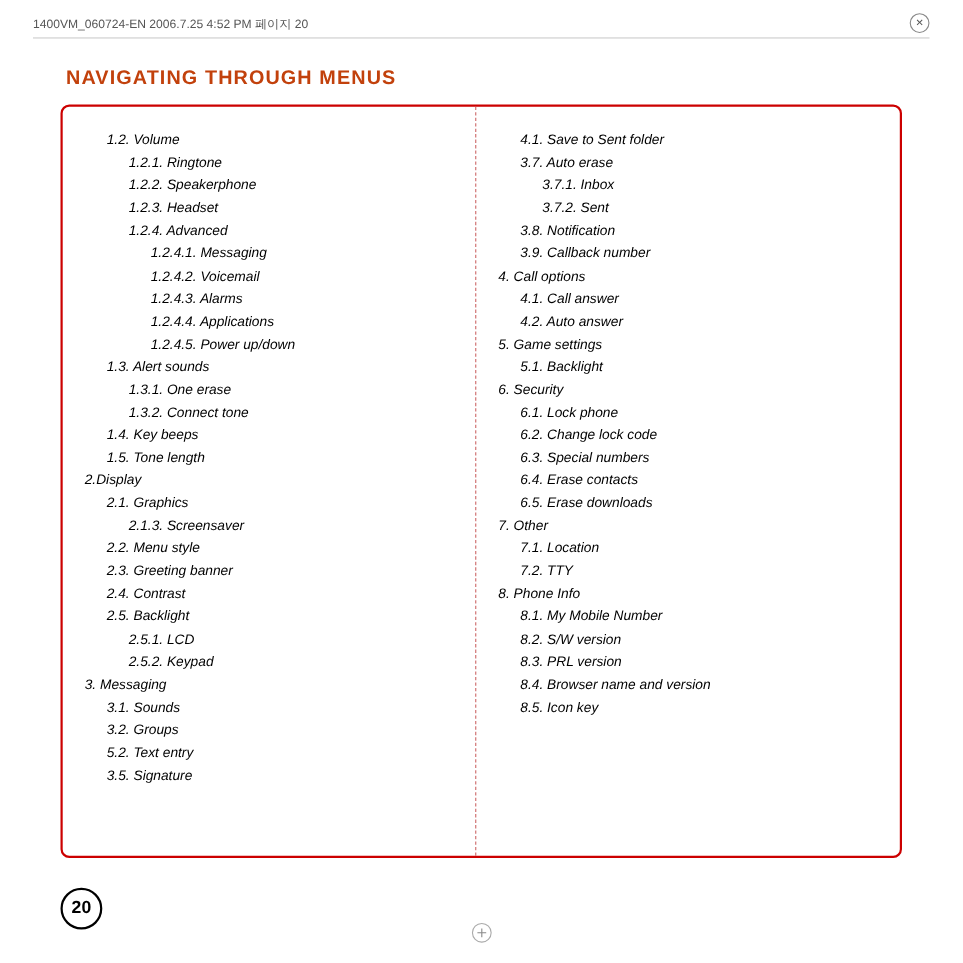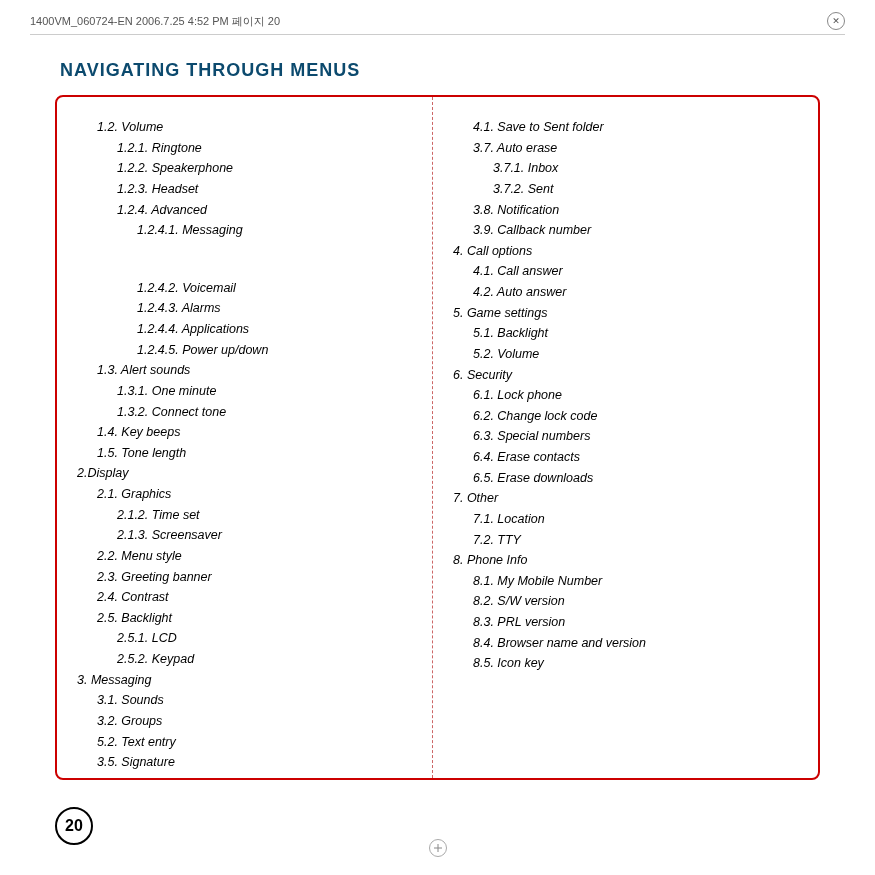--- a/index.html
+++ b/index.html
@@ -63,21 +63,21 @@
     
     .page-title-area {
       position: absolute;
       top: 60px;
       left: 60px;
     }
 
     .page-title {
       font-size: 18px;
       font-weight: bold;
-      color: #0c4a6e;
+      color: #c2410c;
       letter-spacing: 1px;
     }
 
     
     .main-box {
       position: absolute;
       top: 95px;
       left: 55px;
       right: 55px;
       bottom: 95px;
@@ -220,32 +220,31 @@
 
   <div class="main-box">
 
     <div class="left-col" id="left-col-content">
     <div class="menu-item" style="padding-left: 20px;">1.2. Volume</div>
         <div class="menu-item" style="padding-left: 40px;">1.2.1. Ringtone</div>
         <div class="menu-item" style="padding-left: 40px;">1.2.2. Speakerphone</div>
         <div class="menu-item" style="padding-left: 40px;">1.2.3. Headset</div>
         <div class="menu-item" style="padding-left: 40px;">1.2.4. Advanced</div>
         <div class="menu-item" style="padding-left: 60px;">1.2.4.1. Messaging</div>
-        <div class="menu-item" style="padding-left: 60px; margin-top: 37px;">1.2.4.2. Voicemail</div>
+        <div class="menu-item" style="padding-left: 60px;">1.2.4.2. Voicemail</div>
         <div class="menu-item" style="padding-left: 60px;">1.2.4.3. Alarms</div>
         <div class="menu-item" style="padding-left: 60px;">1.2.4.4. Applications</div>
         <div class="menu-item" style="padding-left: 60px;">1.2.4.5. Power up/down</div>
         <div class="menu-item" style="padding-left: 20px;">1.3. Alert sounds</div>
-        <div class="menu-item" style="padding-left: 40px;">1.3.1. One minute</div>
+        <div class="menu-item" style="padding-left: 40px;">1.3.1. One erase</div>
         <div class="menu-item" style="padding-left: 40px;">1.3.2. Connect tone</div>
         <div class="menu-item" style="padding-left: 20px;">1.4. Key beeps</div>
         <div class="menu-item" style="padding-left: 20px;">1.5. Tone length</div>
         <div class="menu-item" style="padding-left: 0px;">2.Display</div>
         <div class="menu-item" style="padding-left: 20px;">2.1. Graphics</div>
-        <div class="menu-item" style="padding-left: 40px;">2.1.2. Time set</div>
         <div class="menu-item" style="padding-left: 40px;">2.1.3. Screensaver</div>
         <div class="menu-item" style="padding-left: 20px;">2.2. Menu style</div>
         <div class="menu-item" style="padding-left: 20px;">2.3. Greeting banner</div>
         <div class="menu-item" style="padding-left: 20px;">2.4. Contrast</div>
         <div class="menu-item" style="padding-left: 20px;">2.5. Backlight</div>
         <div class="menu-item" style="padding-left: 40px;">2.5.1. LCD</div>
         <div class="menu-item" style="padding-left: 40px;">2.5.2. Keypad</div>
         <div class="menu-item" style="padding-left: 0px;">3. Messaging</div>
         <div class="menu-item" style="padding-left: 20px;">3.1. Sounds</div>
         <div class="menu-item" style="padding-left: 20px;">3.2. Groups</div>
@@ -258,21 +257,20 @@
         <div class="menu-item" style="padding-left: 20px;">3.7. Auto erase</div>
         <div class="menu-item" style="padding-left: 40px;">3.7.1. Inbox</div>
         <div class="menu-item" style="padding-left: 40px;">3.7.2. Sent</div>
         <div class="menu-item" style="padding-left: 20px;">3.8. Notification</div>
         <div class="menu-item" style="padding-left: 20px;">3.9. Callback number</div>
         <div class="menu-item" style="padding-left: 0px;">4. Call options</div>
         <div class="menu-item" style="padding-left: 20px;">4.1. Call answer</div>
         <div class="menu-item" style="padding-left: 20px;">4.2. Auto answer</div>
         <div class="menu-item" style="padding-left: 0px;">5. Game settings</div>
         <div class="menu-item" style="padding-left: 20px;">5.1. Backlight</div>
-        <div class="menu-item" style="padding-left: 20px;">5.2. Volume</div>
         <div class="menu-item" style="padding-left: 0px;">6. Security</div>
         <div class="menu-item" style="padding-left: 20px;">6.1. Lock phone</div>
         <div class="menu-item" style="padding-left: 20px;">6.2. Change lock code</div>
         <div class="menu-item" style="padding-left: 20px;">6.3. Special numbers</div>
         <div class="menu-item" style="padding-left: 20px;">6.4. Erase contacts</div>
         <div class="menu-item" style="padding-left: 20px;">6.5. Erase downloads</div>
         <div class="menu-item" style="padding-left: 0px;">7. Other</div>
         <div class="menu-item" style="padding-left: 20px;">7.1. Location</div>
         <div class="menu-item" style="padding-left: 20px;">7.2. TTY</div>
         <div class="menu-item" style="padding-left: 0px;">8. Phone Info</div>

